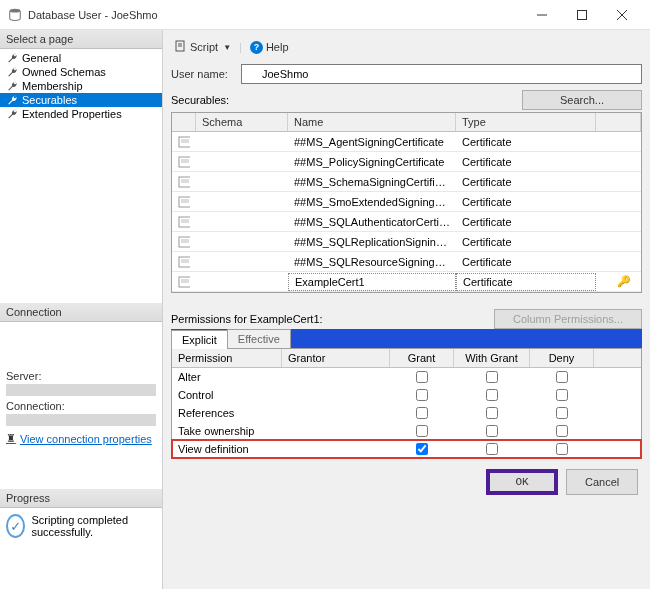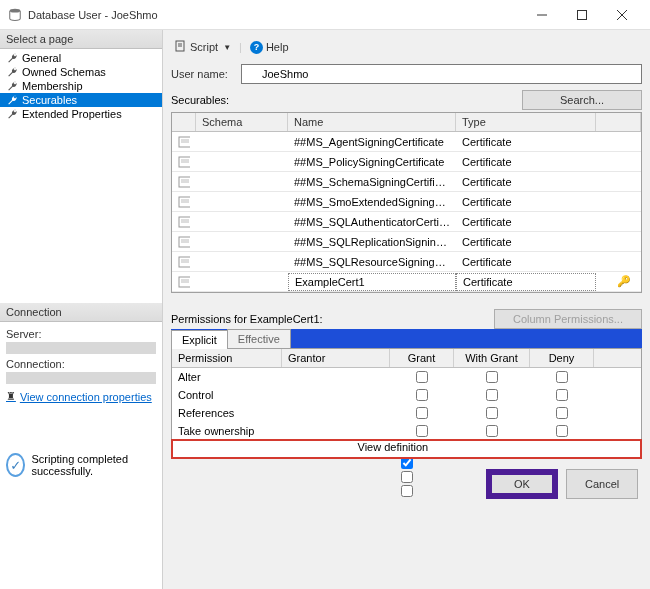--- a/index.html
+++ b/index.html
@@ -13,42 +13,42 @@
 
 .body { display: flex; height: 559px; }
 
 .sidebar { width: 163px; background: #fff; border-right: 1px solid #d0d0d0; display: flex; flex-direction: column; }
 .sidehead { background: linear-gradient(#e8e8e8,#dcdcdc); border-bottom: 1px solid #c0c0c0; padding: 3px 6px; font-weight: normal; color: #333; }
 .navlist { padding: 2px 0; }
 .navitem { display: flex; align-items: center; padding: 1px 6px; cursor: pointer; color: #000; }
 .navitem.sel { background: #0078d7; color: #fff; }
 .navitem .wrench { width: 12px; height: 12px; margin-right: 4px; }
 .connsec { margin-top: 180px; }
-.connbody { padding: 4px 6px; font-size: 11px; color: #333; }
+.connbody { padding: 4px 6px; font-size: 11px; color: #333; margin-top: 42px; }
 .connbody .lbl { margin-top: 2px; }
 .connbody .val { background: #d8d8d8; height: 12px; margin: 2px 0 4px 0; }
 .connlink { display: flex; align-items: center; margin-top: 6px; color: #0066cc; text-decoration: underline; cursor: pointer; }
 .connlink .icon { margin-right: 4px; text-decoration: none; color: #333; }
 .progbody { padding: 6px; display: flex; align-items: center; }
 .checkcircle { width: 24px; height: 24px; border: 2px solid #5aa0e0; border-radius: 50%; display: flex; align-items: center; justify-content: center; margin-right: 6px; color: #3a80c0; font-size: 13px; }
 
 .main { flex: 1; background: #f0f0f0; display: flex; flex-direction: column; padding: 6px 8px 8px 8px; }
 .toolbar { display: flex; align-items: center; padding: 2px 0 8px 0; gap: 4px; }
 .toolbtn { display: flex; align-items: center; gap: 3px; padding: 2px 4px; color: #333; }
 .toolbtn .dd { font-size: 8px; margin-left: 2px; }
 .helpicon { width: 13px; height: 13px; background: #0078d7; border-radius: 50%; color: #fff; display: inline-flex; align-items: center; justify-content: center; font-size: 9px; font-weight: bold; }
 
 .content { flex: 1; background: #f0f0f0; display: flex; flex-direction: column; }
 .row { display: flex; align-items: center; margin-bottom: 6px; }
 .row .lab { width: 70px; color: #333; }
 .row input[type=text] { flex: 1; height: 20px; border: 1px solid #7a7a7a; padding: 0 20px; background: #fff; }
 .secrow { display: flex; align-items: center; margin-bottom: 2px; }
 .secrow .lab { flex: 1; }
 .btn { background: #e1e1e1; border: 1px solid #adadad; padding: 3px 18px; color: #333; cursor: pointer; }
-.btn.primary { border: 6px solid #4c1d95; }
+.btn.primary { border: 4px solid #4c1d95; font-family: Liberation Mono, monospace; }
 .btn:disabled { color: #a0a0a0; }
 
 .grid { border: 1px solid #a0a0a0; background: #fff; }
 .ghead { display: flex; background: #f0f0f0; border-bottom: 1px solid #c0c0c0; }
 .ghead > div { padding: 3px 6px; border-right: 1px solid #d0d0d0; color: #333; }
 .grow { display: flex; border-bottom: 1px solid #e8e8e8; align-items: center; height: 20px; }
 .grow > div { padding: 2px 6px; white-space: nowrap; overflow: hidden; text-overflow: ellipsis; }
 .grow.sel { background: #fff; }
 .grow.sel .gname, .grow.sel .gtype { border: 1px dotted #888; }
 .grow .gicon { width: 24px; display: flex; justify-content: center; color: #888; }
@@ -70,21 +70,21 @@
 .permgrid .ghead2 > div { padding:3px 6px; border-right:1px solid #d0d0d0; }
 .colPerm { width:110px; }
 .colGrantor { width:108px; }
 .colGrant { width:64px; text-align:center; }
 .colWith { width:76px; text-align:center; }
 .colDeny { width:64px; text-align:center; }
 .prow { display:flex; align-items:center; height:18px; }
 .prow > div { padding:1px 6px; }
 .prow .chk { display:flex; justify-content:center; }
 .prow .chk input { width:12px; height:12px; }
-.prow.hl { outline: 2px solid #d43a2f; outline-offset: -1px; flex-direction: column; }
+.prow.hl { outline: 2px solid #d43a2f; outline-offset: -1px; }
 
 .footer { display:flex; justify-content:flex-end; gap:8px; padding:10px 4px 4px 0; }
 
 svg.wrench path { fill: #555; }
 .navitem.sel svg.wrench path { fill: #fff; }
 </style>
 </head>
 <body>
 
 <div class="titlebar">
@@ -159,20 +159,21 @@
         <div class="lbl">Connection:</div>
         <div class="val"></div>
         <div class="connlink">
           <span class="icon">♜</span>
           <span>View connection properties</span>
         </div>
       </div>
     </div>
 
     <div style="margin-top:40px;">
+      <div class="sidehead">Progress</div>
       <div class="progbody">
         <div class="checkcircle">✓</div>
         <div>Scripting completed successfully.</div>
       </div>
     </div>
   </div>
 
   <div class="main">
     <div class="toolbar">
       <div class="toolbtn">

